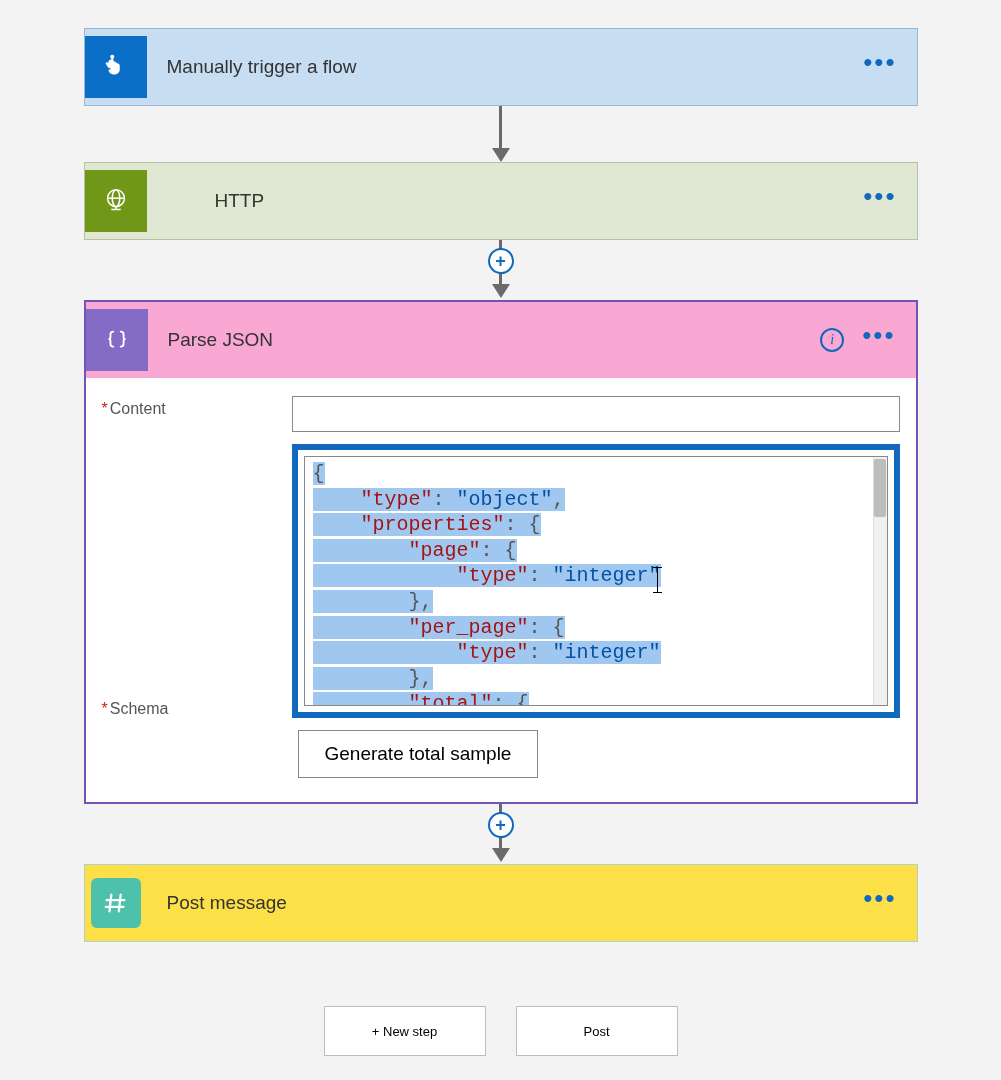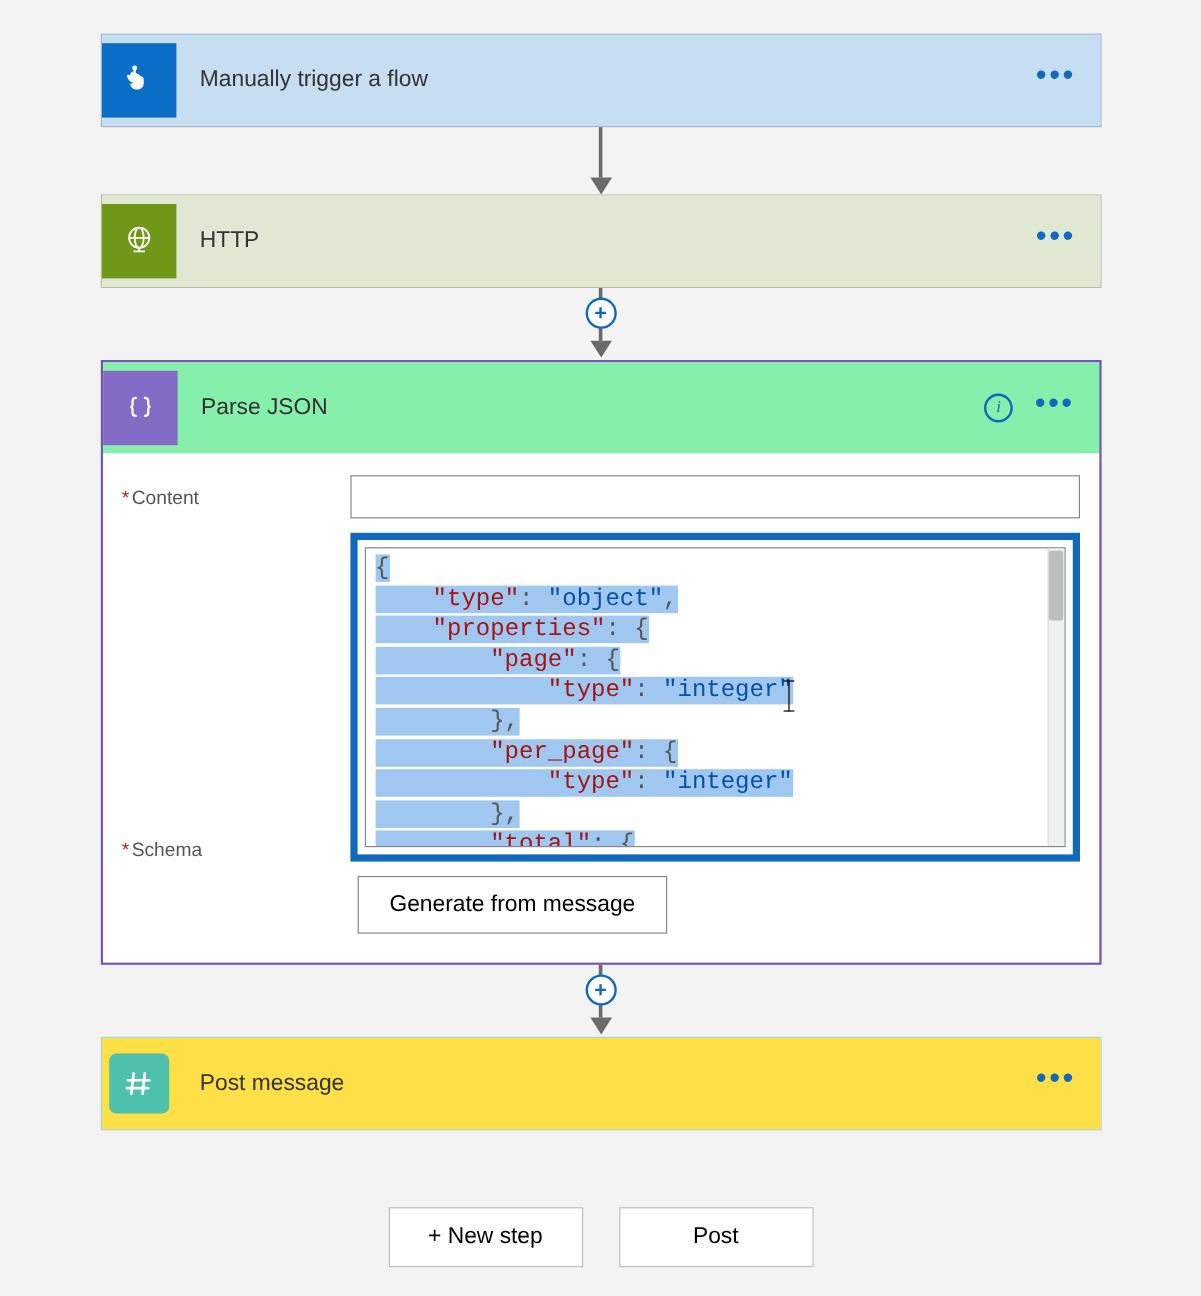--- a/index.html
+++ b/index.html
@@ -67,26 +67,26 @@
     line-height: 0.4;
     cursor: pointer;
     padding-bottom: 10px;
   }
 
   
   .trigger .header { background: #c7ddf1; }
   .trigger .icon-box { background: #0b6fc7; }
   .trigger { border-color: #9cb8d5; }
 
-  .http .header { background: #e0e7d3; }
+  .http .header { background: #e0e7d3; gap: 48px; }
   .http .icon-box { background: #719719; }
   .http { border-color: #b7c2a2; }
 
   .parse { border: 2px solid #7154b3; }
-  .parse .header { background: #86efac; }
+  .parse .header { background: #f9a8d4; }
   .parse .icon-box { background: #846bc5; }
 
   .post .header { background: #fde047; }
   .post .icon-box { background: #4dc1ab; border-radius: 6px; margin:0; }
   .post .icon-wrap { width:62px; height:62px; display:flex; align-items:center; justify-content:center;}
   .post .icon-box { width:50px; height:50px; }
   .post { border-color: #abd3cc; }
 
   
   .connector {
@@ -115,21 +115,21 @@
     cursor:pointer;
   }
 
   
   .parse-body {
     background:#fff;
     padding: 18px 16px 24px 16px;
   }
   .field-row {
     display:flex;
-    align-items:center;
+    align-items:flex-start;
     margin-bottom: 12px;
   }
   .field-label {
     width: 190px;
     font-size: 16px;
     color:#555;
     padding-top:4px;
   }
   .asterisk { color:#c92020; margin-right:2px; }
   .content-input {
@@ -195,21 +195,21 @@
 
   .footer-buttons {
     margin-top: 64px;
     display:flex; gap: 30px;
   }
   .step-btn {
     width: 162px;
     height: 50px;
     background:#fff;
     border:1px solid #bdbdbd;
-    font-size:19px;
+    font-size:13px;
     cursor:pointer;
     font-family:inherit;
   }
 </style>
 </head>
 <body>
 
 <div class="canvas">
 
   <div class="card trigger">
@@ -293,21 +293,21 @@
 <span class="hl">        <span class="k">"total"</span><span class="p">: {</span></span>
 </div>
             <div class="scrollbar-track">
                 <div class="scrollbar-thumb"></div>
               </div>
             <div class="cursor-caret"></div>
           </div>
         </div>
       </div>
 
-      <button class="gen-btn">Generate from message</button>
+      <button class="gen-btn">Generate total sample</button>
     </div>
   </div>
 
   <div class="connector" style="height:60px;">
     <div class="conn-line" style="height:44px;"></div>
     <div class="conn-head"></div>
     <div class="plus-badge" style="top:8px;">+</div>
   </div>
 
   <div class="card post">

